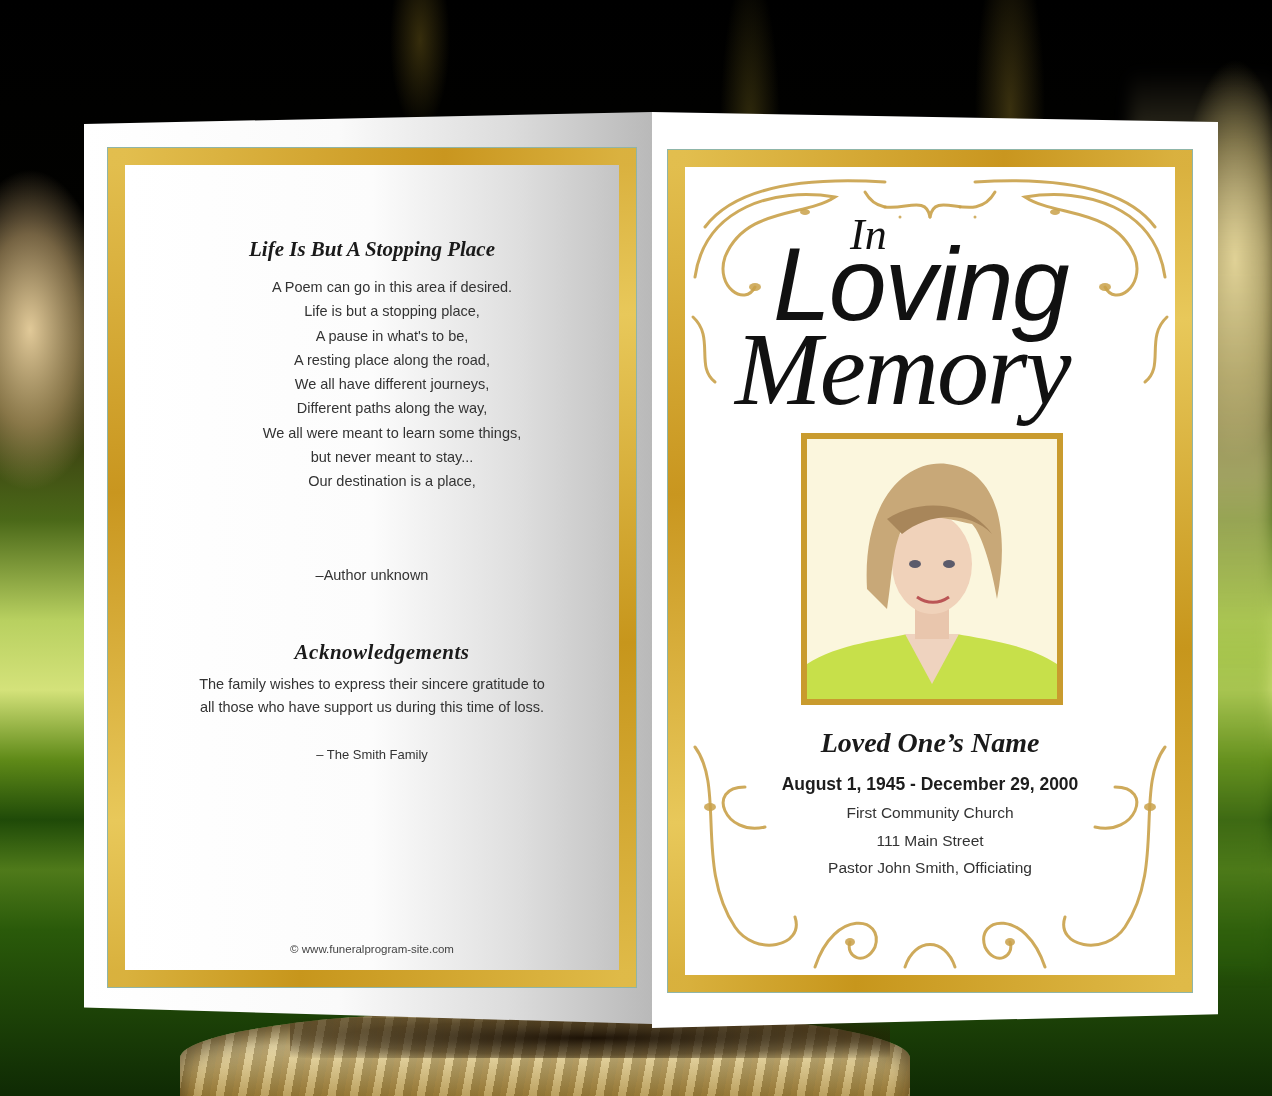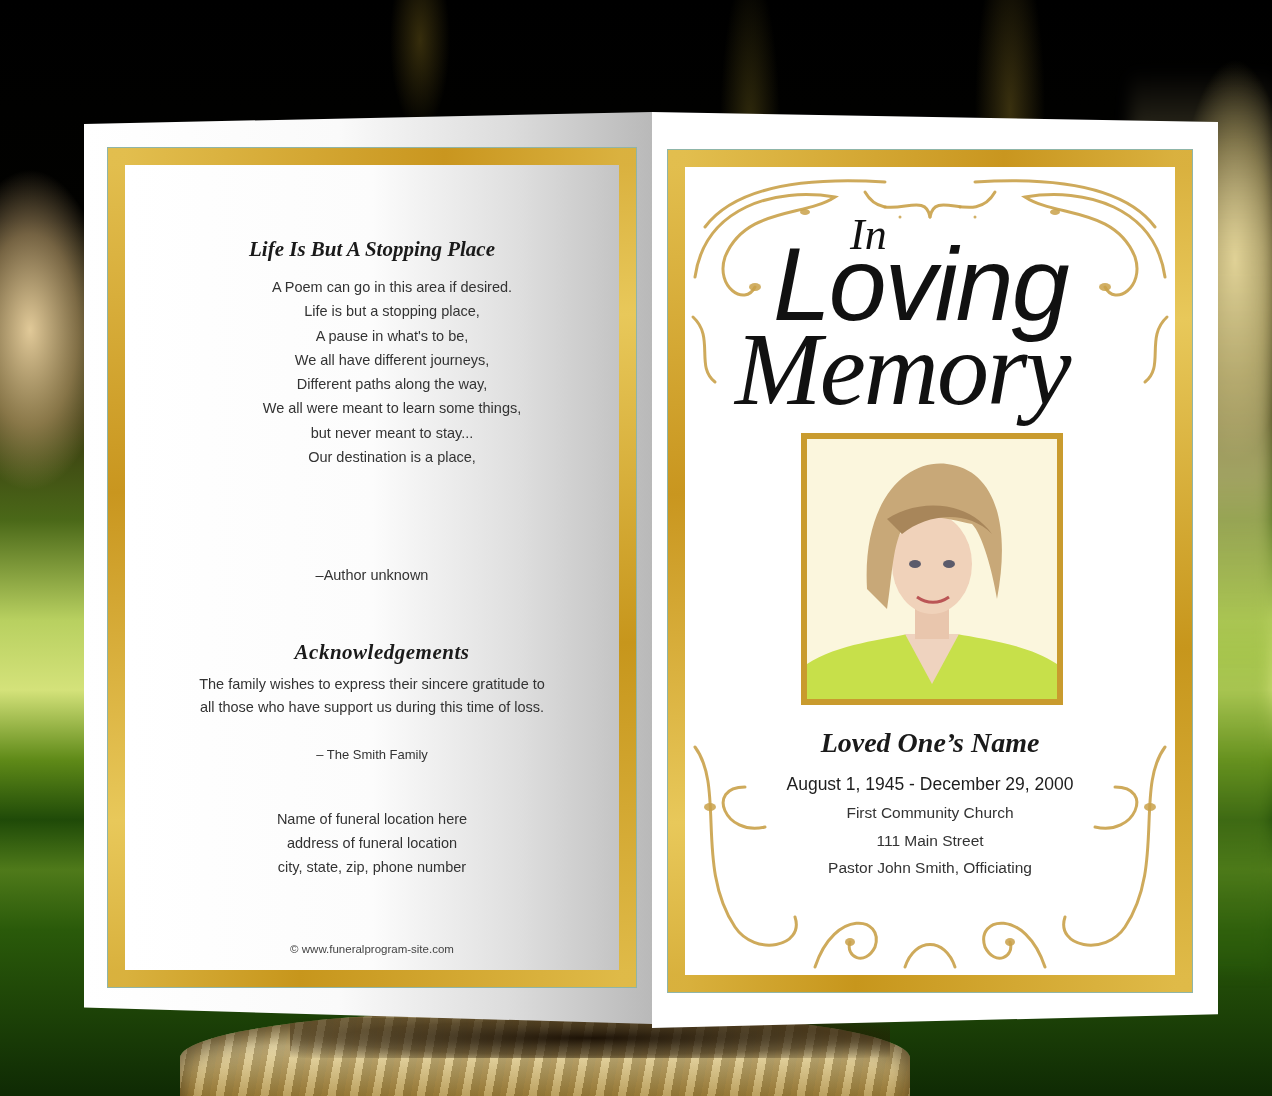--- a/index.html
+++ b/index.html
@@ -96,60 +96,56 @@
     }
     .title-memory {
       position: absolute; left: 50px; top: 112px;
       font-family: "Liberation Serif", serif; font-style: italic; font-size: 104px; color: #111; letter-spacing: -2px;
     }
     .photo-frame {
       position: absolute; left: 116px; top: 266px; width: 250px; height: 260px;
       border: 6px solid #c99b2e; background: #fbf6dd; overflow: hidden;
     }
     .name { top: 560px; font-size: 28px; }
-    .dates { top: 607px; font-size: 17.5px; font-weight: normal; color: #1d1d1d; }
+    .dates { top: 607px; font-size: 17.5px; font-weight: bold; color: #1d1d1d; }
     .service { top: 632px; font-size: 15.5px; line-height: 27.5px; color: #333; }
   </style>
 </head>
 <body>
 
 <div class="bg"></div>
 <div class="bg-right-glow"></div>
 
 <div class="pedestal"></div>
 <div class="pedestal-shadow"></div>
 
 <div class="page page-left">
   <div class="frame frame-left">
     <div class="frame-inner-left">
       <div class="center-col serif-italic poem-title">Life Is But A Stopping Place</div>
       <div class="center-col poem">
         <div>A Poem can go in this area if desired.</div>
         <div>Life is but a stopping place,</div>
         <div>A pause in what's to be,</div>
+        <div>A resting place along the road,</div>
         <div>We all have different journeys,</div>
         <div>Different paths along the way,</div>
         <div>We all were meant to learn some things,</div>
         <div>but never meant to stay...</div>
         <div>Our destination is a place,</div>
       </div>
       <div class="center-col poem-author">–Author unknown</div>
 
       <div class="center-col serif-italic ack-title">Acknowledgements</div>
       <div class="center-col ack-body">
         <div>The family wishes to express their sincere gratitude to</div>
         <div>all those who have support us during this time of loss.</div>
       </div>
       <div class="center-col ack-sign">– The Smith Family</div>
 
-      <div class="center-col location">
-        <div>Name of funeral location here</div>
-        <div>address of funeral location</div>
-        <div>city, state, zip, phone number</div>
-      </div>
       <div class="center-col copyright">© www.funeralprogram-site.com</div>
     </div>
   </div>
 </div>
 
 <div class="page page-right">
   <div class="frame frame-right">
     <div class="frame-inner-right">
 
       <svg class="swirl" style="left:0;top:0" width="490" height="230" viewBox="0 0 490 230">

